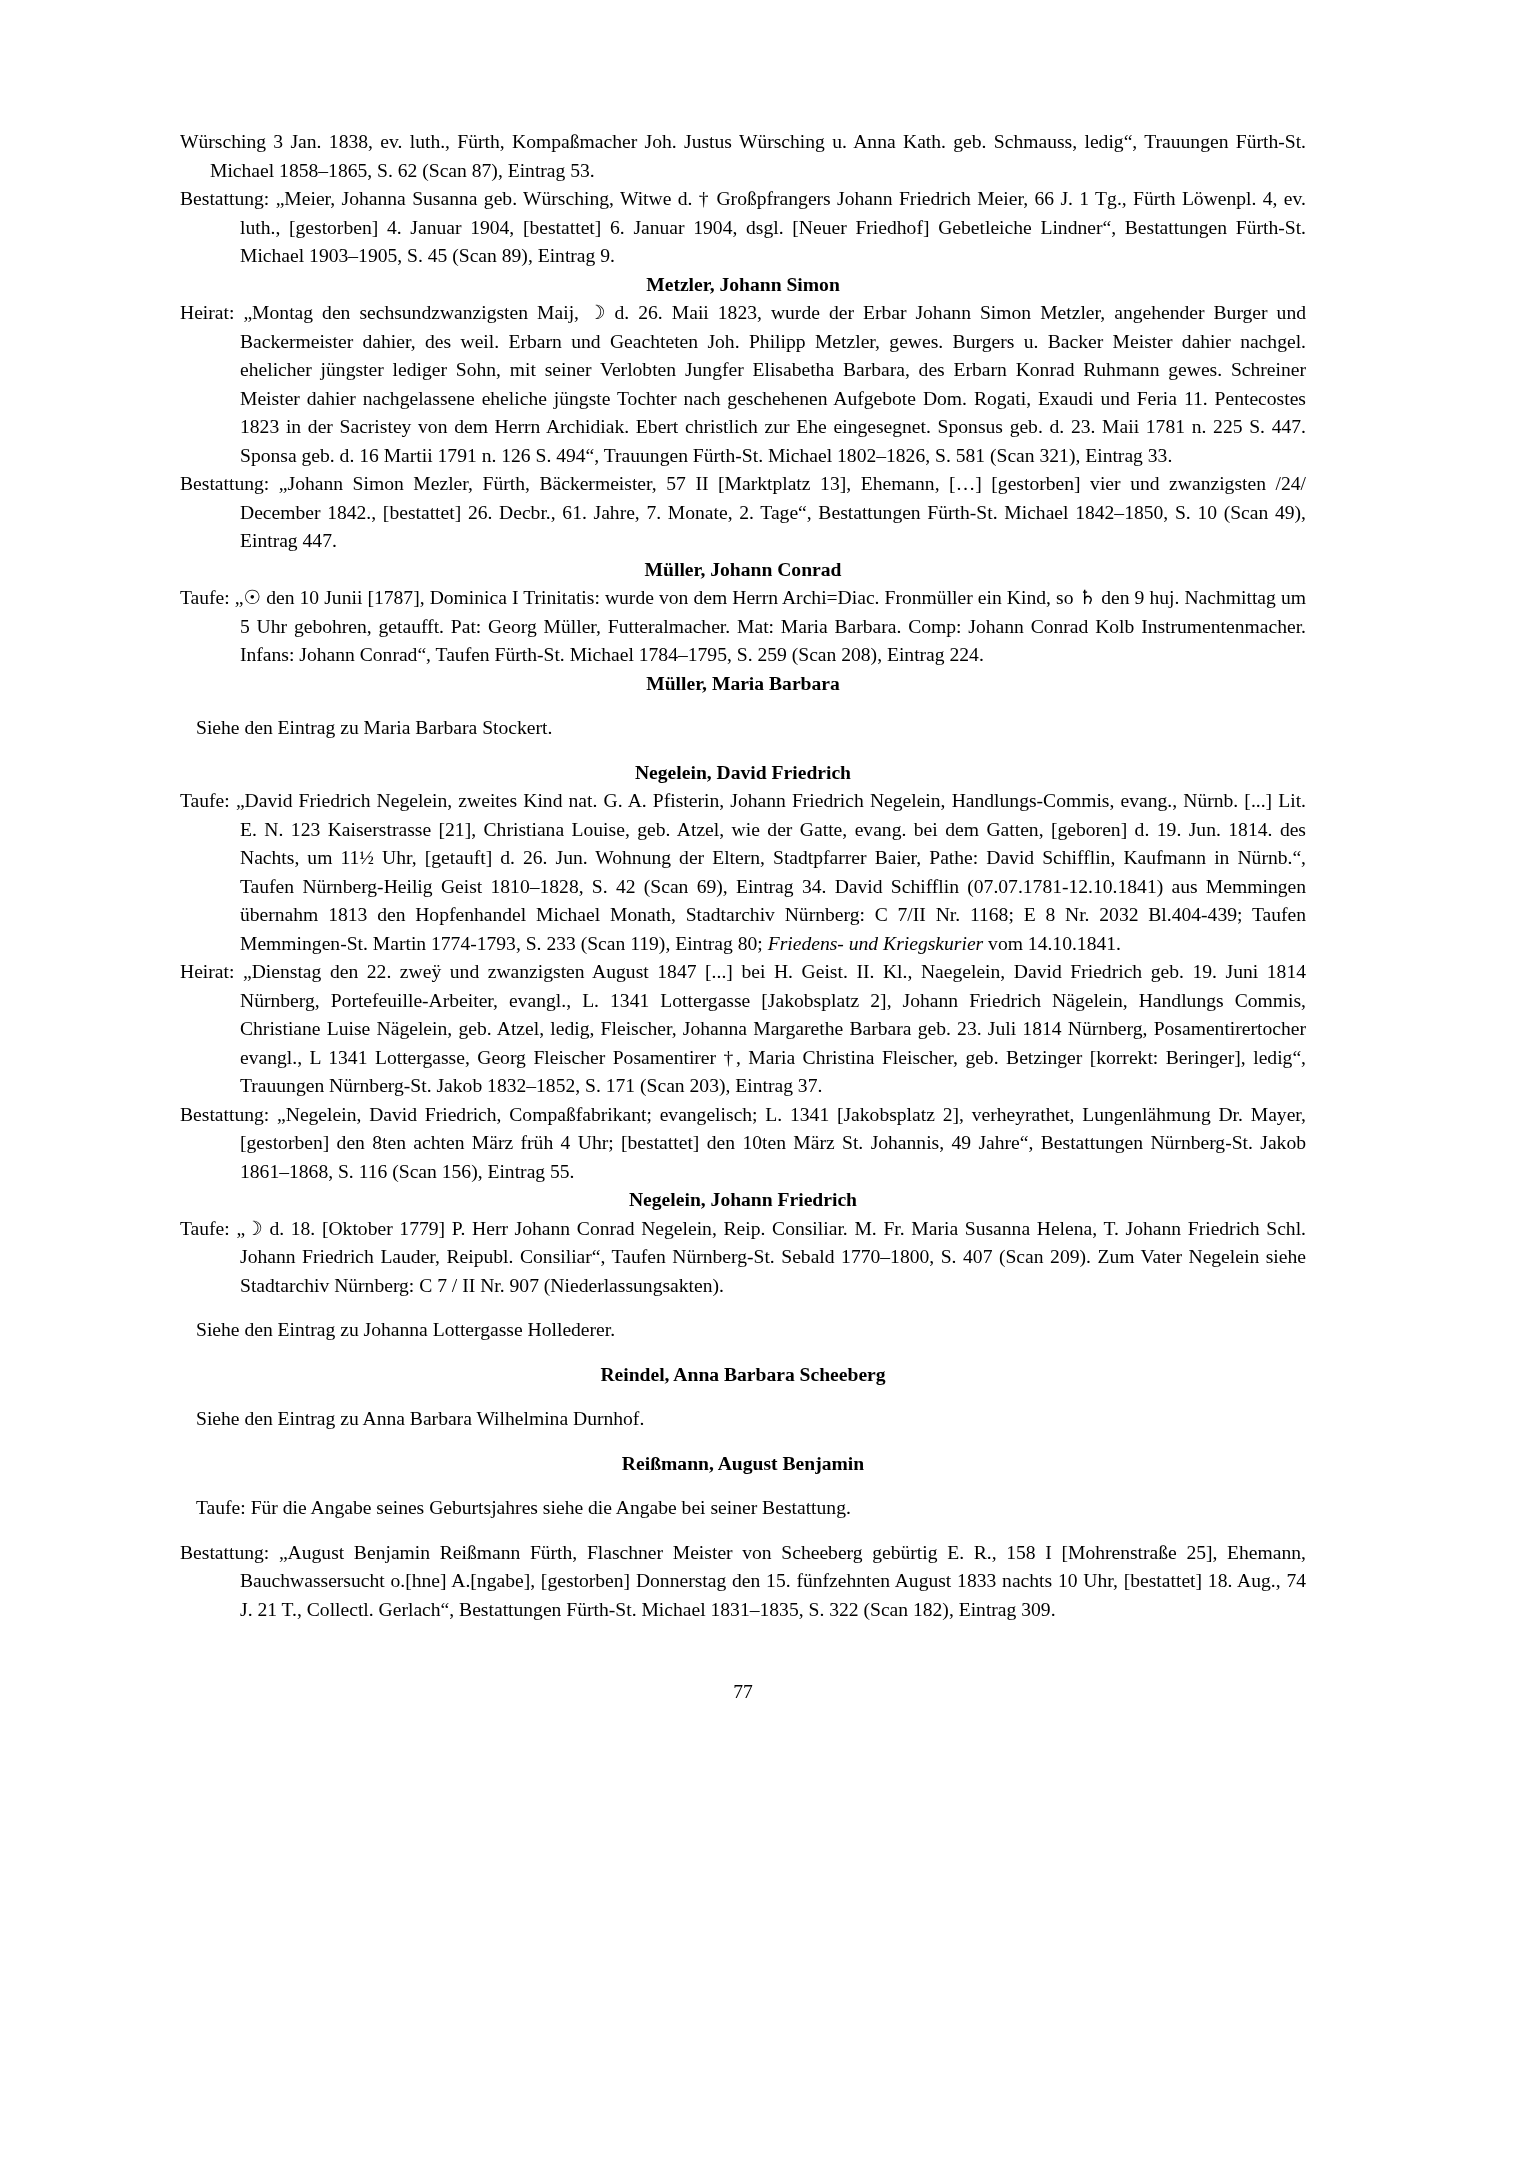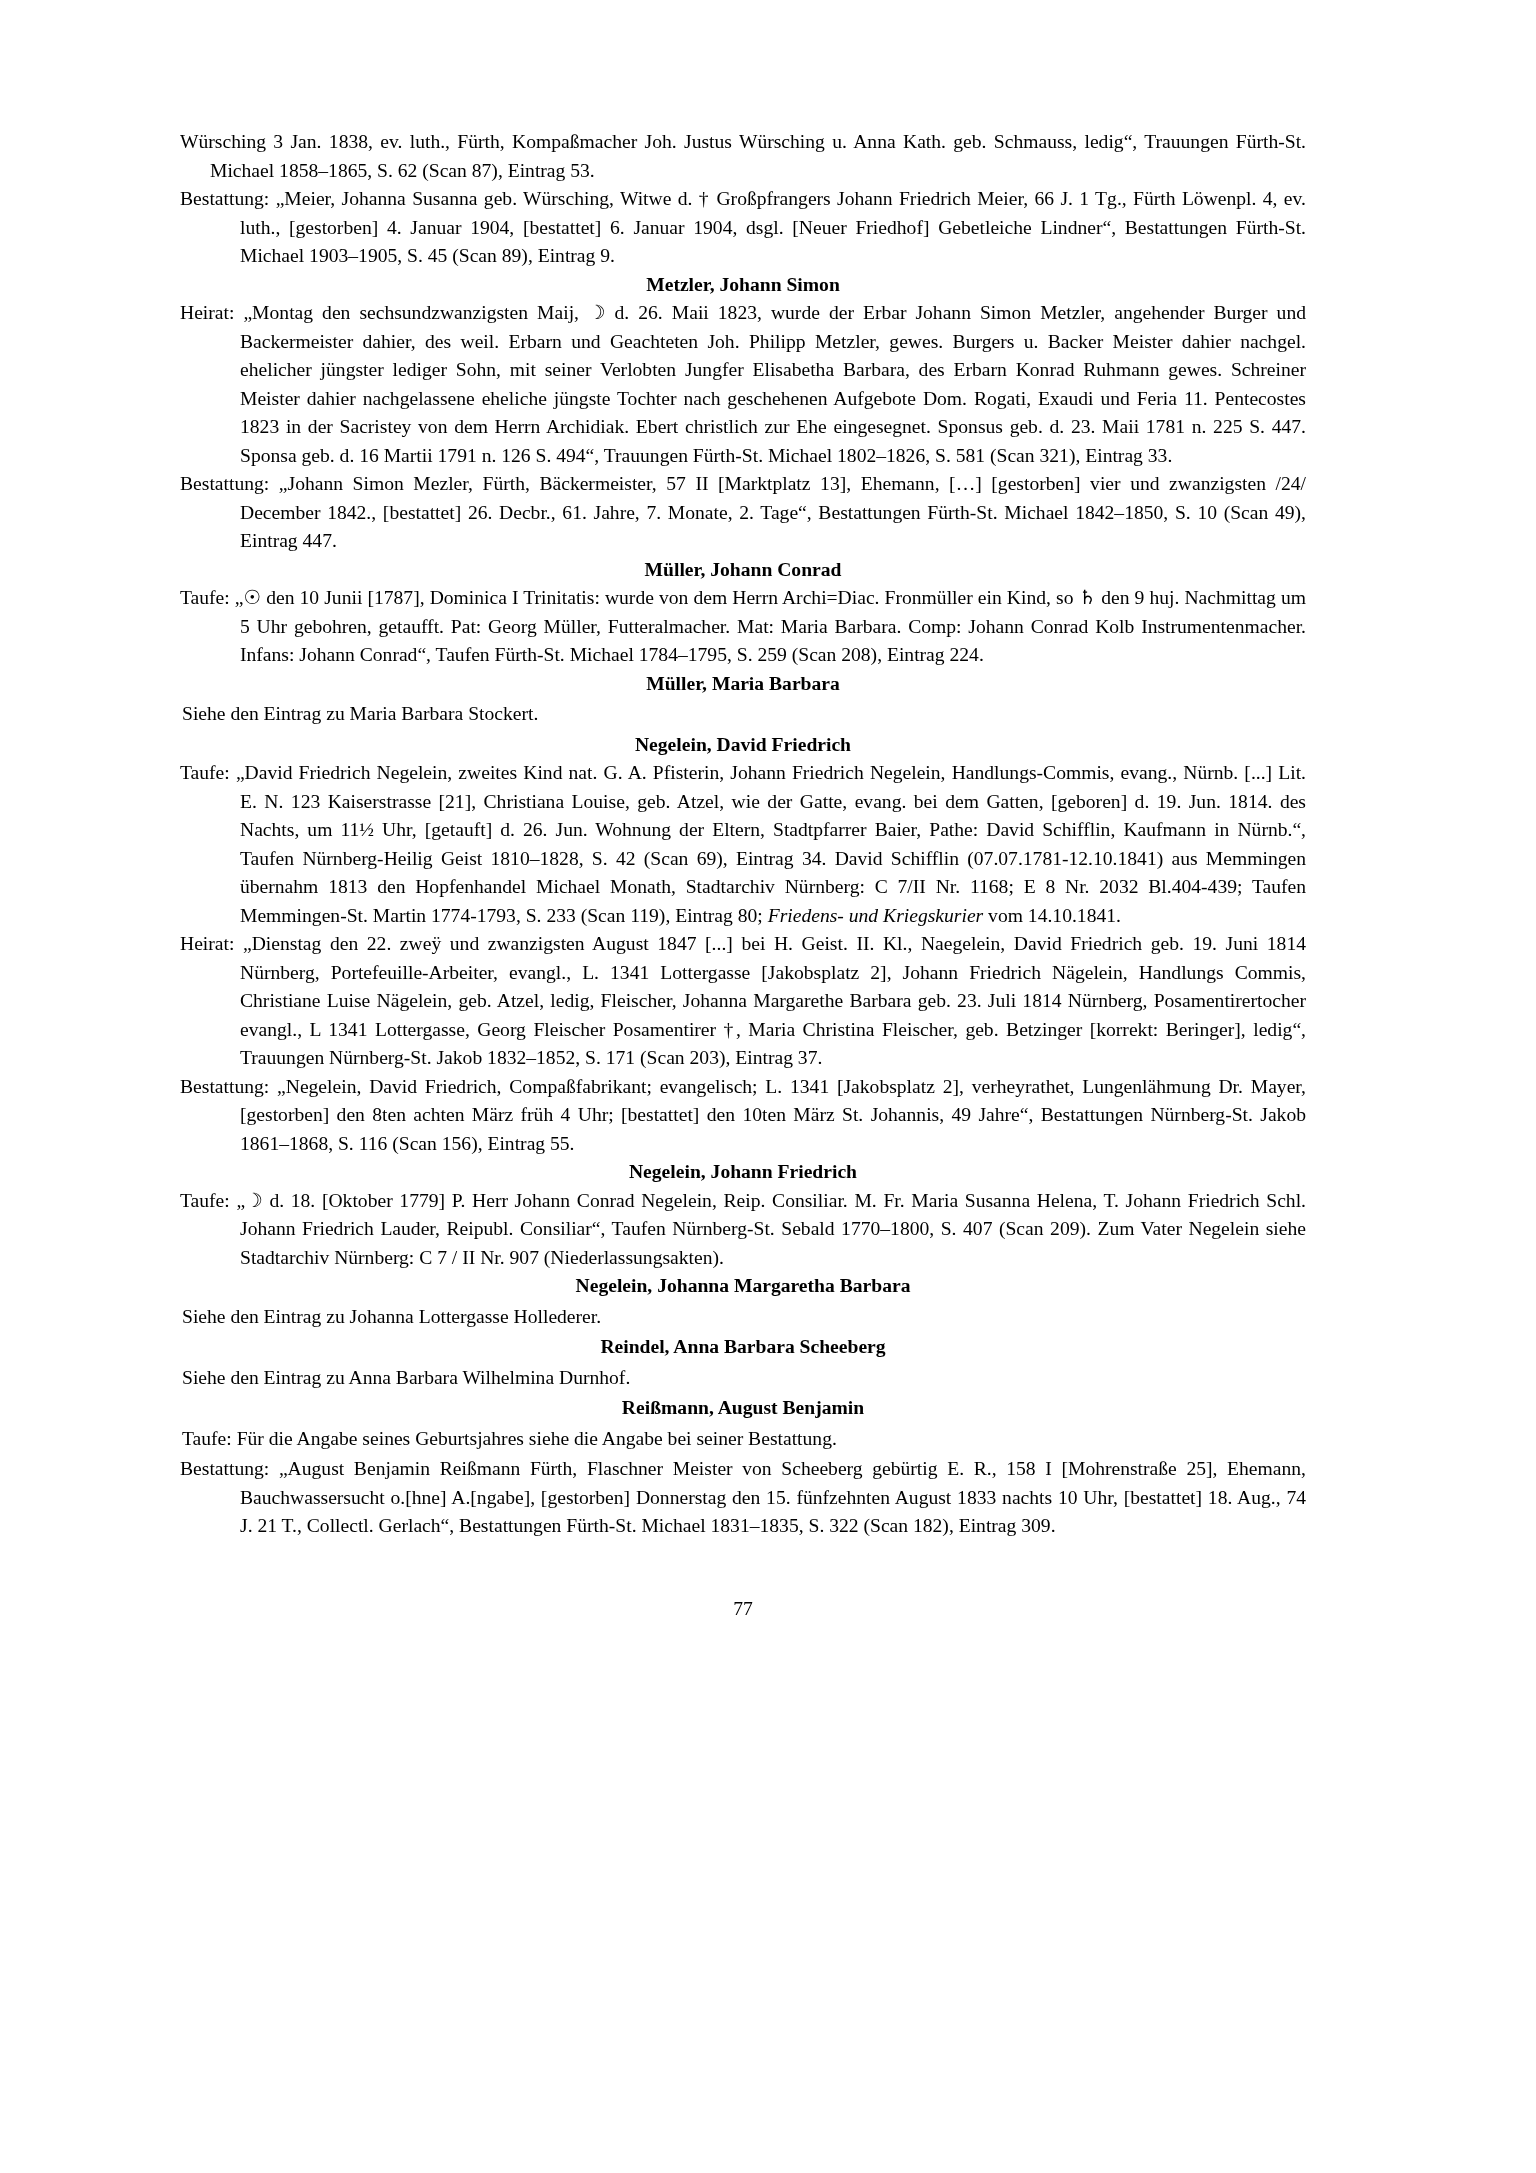--- a/index.html
+++ b/index.html
@@ -37,21 +37,21 @@
   .entry-head {
     font-weight: bold;
     margin: 0;
     text-align: center;
   }
   .sub {
     margin: 0 0 0 60px;
     text-indent: -60px;
   }
   .plain {
-    margin: 2px;
+    margin: 16px;
     text-align: left;
   }
   .italic {
     font-style: italic;
   }
   .pagenum {
     margin-top: 54px;
     text-align: center;
     font-size: 19.6px;
   }
@@ -77,21 +77,20 @@
     <p class="plain">Siehe den Eintrag zu Maria Barbara Stockert.</p>
 
     <p class="entry-head">Negelein, David Friedrich</p>
     <p class="sub"><span>Taufe: „David Friedrich Negelein, zweites Kind nat. G. A. Pfisterin, Johann Friedrich Negelein, Handlungs-Commis, evang., Nürnb. [...] Lit. E. N. 123 Kaiserstrasse [21], Christiana Louise, geb. Atzel, wie der Gatte, evang. bei dem Gatten, [geboren] d. 19. Jun. 1814. des Nachts, um 11½ Uhr, [getauft] d. 26. Jun. Wohnung der Eltern, Stadtpfarrer Baier, Pathe: David Schifflin, Kaufmann in Nürnb.“, Taufen Nürnberg-Heilig Geist 1810–1828, S. 42 (Scan 69), Eintrag 34. David Schifflin (07.07.1781-12.10.1841) aus Memmingen übernahm 1813 den Hopfenhandel Michael Monath, Stadtarchiv Nürnberg: C 7/II Nr. 1168; E 8 Nr. 2032 Bl.404-439; Taufen Memmingen-St. Martin 1774-1793, S. 233 (Scan 119), Eintrag 80; </span><span class="italic">Friedens- und Kriegskurier</span><span> vom 14.10.1841.</span></p>
     <p class="sub">Heirat: „Dienstag den 22. zweÿ und zwanzigsten August 1847 [...] bei H. Geist. II. Kl., Naegelein, David Friedrich geb. 19. Juni 1814 Nürnberg, Portefeuille-Arbeiter, evangl., L. 1341 Lottergasse [Jakobsplatz 2], Johann Friedrich Nägelein, Handlungs Commis, Christiane Luise Nägelein, geb. Atzel, ledig, Fleischer, Johanna Margarethe Barbara geb. 23. Juli 1814 Nürnberg, Posamentirertocher evangl., L 1341 Lottergasse, Georg Fleischer Posamentirer †, Maria Christina Fleischer, geb. Betzinger [korrekt: Beringer], ledig“, Trauungen Nürnberg-St. Jakob 1832–1852, S. 171 (Scan 203), Eintrag 37.</p>
     <p class="sub">Bestattung: „Negelein, David Friedrich, Compaßfabrikant; evangelisch; L. 1341 [Jakobsplatz 2], verheyrathet, Lungenlähmung Dr. Mayer, [gestorben] den 8ten achten März früh 4 Uhr; [bestattet] den 10ten März St. Johannis, 49 Jahre“, Bestattungen Nürnberg-St. Jakob 1861–1868, S. 116 (Scan 156), Eintrag 55.</p>
 
     <p class="entry-head">Negelein, Johann Friedrich</p>
     <p class="sub">Taufe: „☽ d. 18. [Oktober 1779] P. Herr Johann Conrad Negelein, Reip. Consiliar. M. Fr. Maria Susanna Helena, T. Johann Friedrich Schl. Johann Friedrich Lauder, Reipubl. Consiliar“, Taufen Nürnberg-St. Sebald 1770–1800, S. 407 (Scan 209). Zum Vater Negelein siehe Stadtarchiv Nürnberg: C 7 / II Nr. 907 (Niederlassungsakten).</p>
 
-    <p class="entry-head">Negelein, Johanna Margaretha Barbara</p>
     <p class="plain">Siehe den Eintrag zu Johanna Lottergasse Hollederer.</p>
 
     <p class="entry-head">Reindel, Anna Barbara Scheeberg</p>
     <p class="plain">Siehe den Eintrag zu Anna Barbara Wilhelmina Durnhof.</p>
 
     <p class="entry-head">Reißmann, August Benjamin</p>
     <p class="plain">Taufe: Für die Angabe seines Geburtsjahres siehe die Angabe bei seiner Bestattung.</p>
     <p class="sub">Bestattung: „August Benjamin Reißmann Fürth, Flaschner Meister von Scheeberg gebürtig E. R., 158 I [Mohrenstraße 25], Ehemann, Bauchwassersucht o.[hne] A.[ngabe], [gestorben] Donnerstag den 15. fünfzehnten August 1833 nachts 10 Uhr, [bestattet] 18. Aug., 74 J. 21 T., Collectl. Gerlach“, Bestattungen Fürth-St. Michael 1831–1835, S. 322 (Scan 182), Eintrag 309.</p>
 
     <div class="pagenum">77</div>

